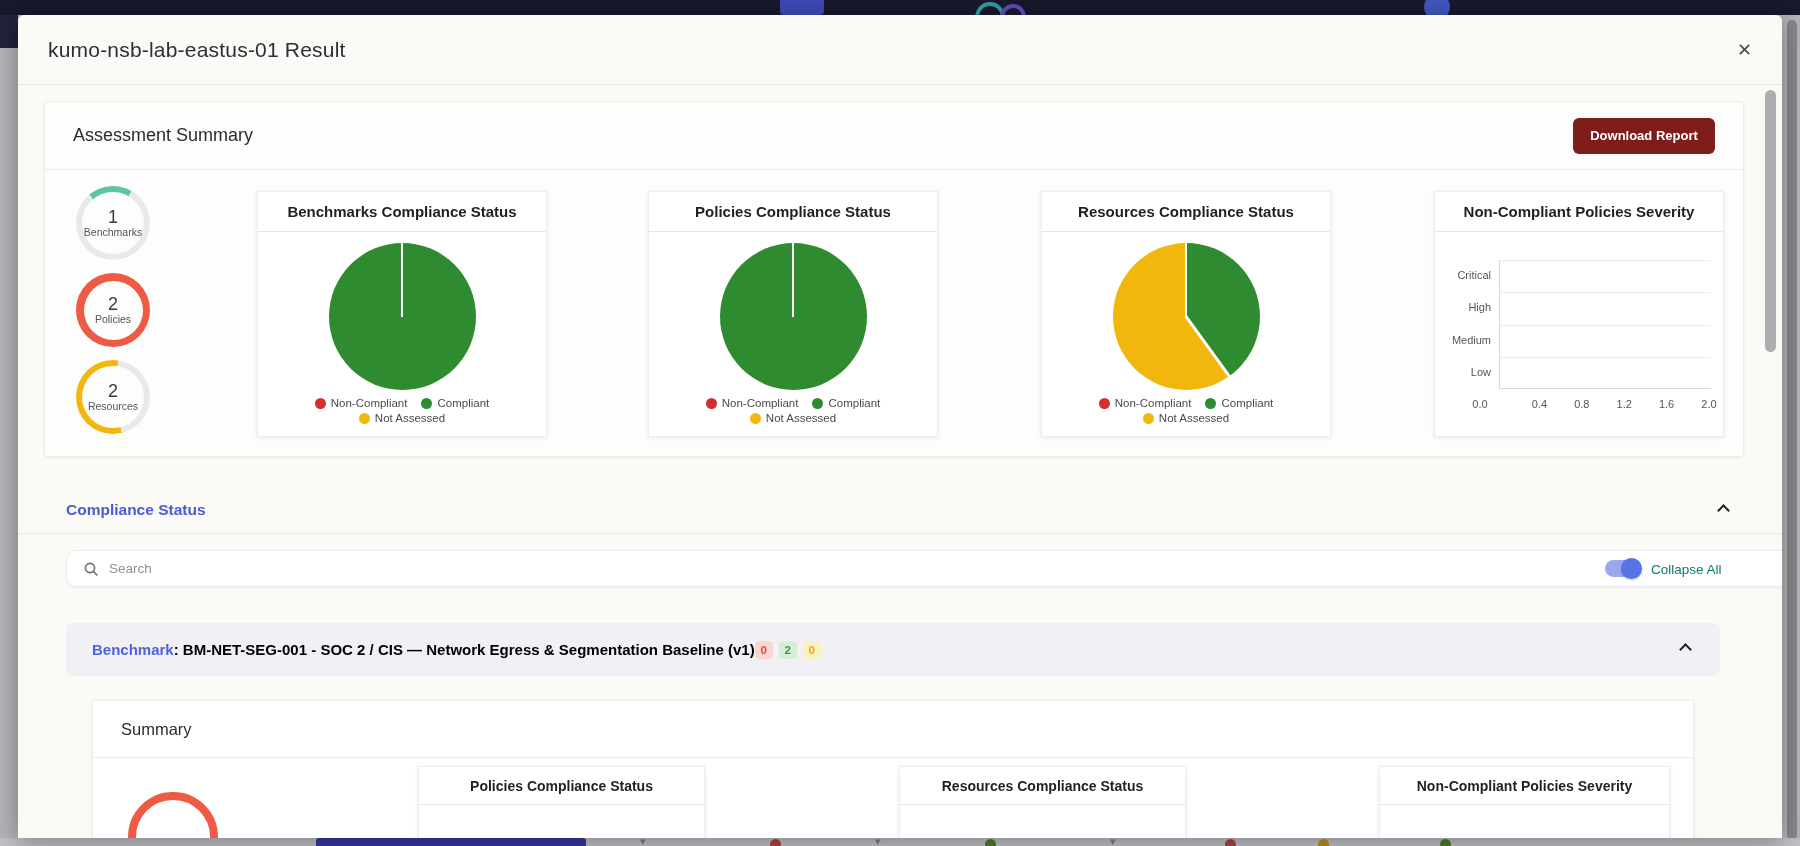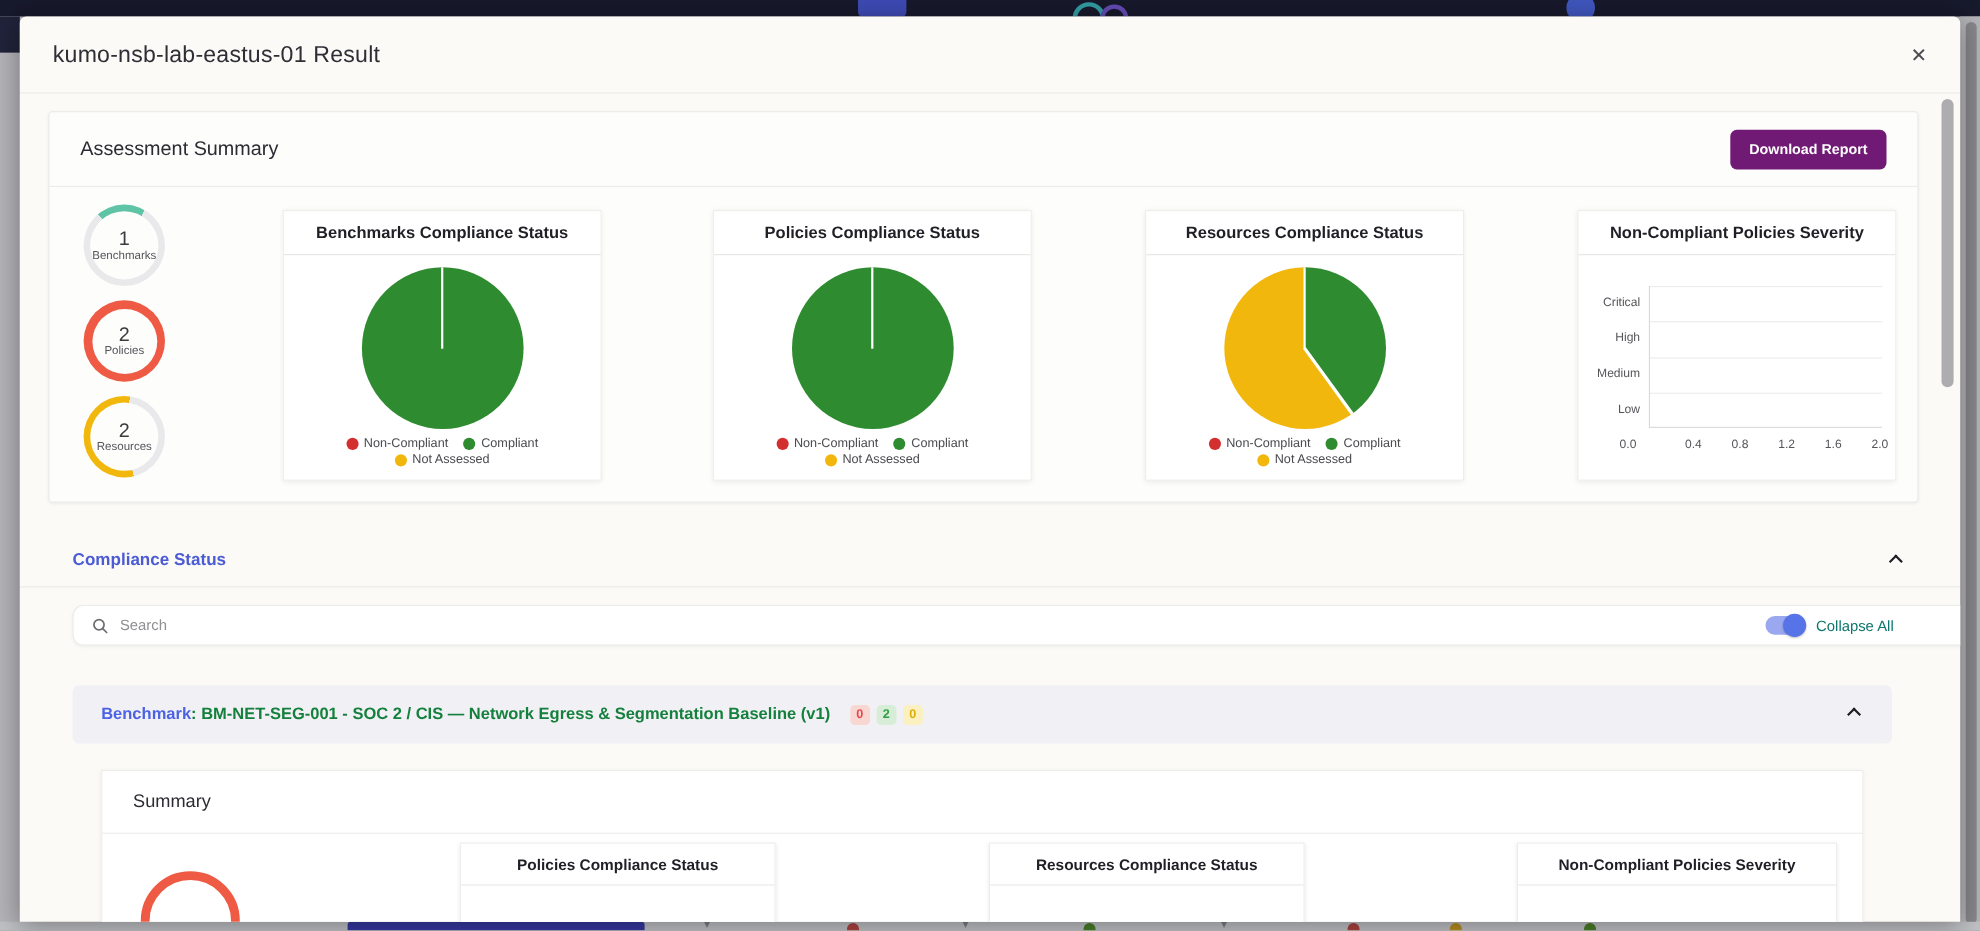--- a/index.html
+++ b/index.html
@@ -31,21 +31,21 @@
     padding:0 30px; border-bottom:1px solid #e9e9e7;justify-content:space-between; }
   .modal-title { font-size:21px; color:#2e2e36; letter-spacing:.2px; }
   .modal-close { margin-left:auto; font-size:18px; color:#4c4c52; background:none; border:none; cursor:pointer; font-family:inherit; }
   .modal-scrollbar { position:absolute; right:6px; top:75px; width:11px; height:262px; background:#adadb0; border-radius:6px; }
 
   
   .assess-card { position:absolute; left:26px; top:86px; width:1700px; height:356px;
     background:#fdfdfb; border:1px solid #ececea; border-radius:4px; box-shadow:0 1px 3px rgba(0,0,0,.06); }
   .assess-header { height:68px; display:flex; align-items:center; padding:0 28px; border-bottom:1px solid #ececea; }
   .assess-title { font-size:18px; color:#2b2b33; }
-  .download-btn { margin-left:auto; width:142px; height:36px; background:#701a75; color:#fff; border:none;
+  .download-btn { margin-left:auto; width:142px; height:36px; background:#7f1d1d; color:#fff; border:none;
     border-radius:6px; font-size:13px; font-weight:bold; font-family:inherit; cursor:pointer; }
 
   
   .counters { position:absolute; left:30px; top:84px; width:76px; }
   .counter { width:74px; height:74px; border-radius:50%; margin:0 auto 13px auto; display:flex; align-items:center; justify-content:center; }
   .ring-benchmarks { background:conic-gradient(from -40deg, #5fc3a5 0deg 70deg, #e9e9ec 70deg 360deg); }
   .ring-policies   { background:#ee5a43; }
   .ring-resources  { background:conic-gradient(from 8deg, #e9e9ec 0 44%, #f2b70d 44% 100%); }
   .ring-inner { width:62px; height:62px; border-radius:50%; background:#fdfdfb; display:flex; flex-direction:column; align-items:center; justify-content:center; }
   .ring-policies .ring-inner { width:59px; height:59px; }
@@ -83,21 +83,21 @@
   .search-input { flex:1; border:none; outline:none; background:transparent; font-size:13.5px; color:#333; font-family:inherit; margin-left:10px; }
   .search-input::placeholder { color:#8f8f94; }
   .toggle { position:absolute; left:1587px; top:545px; width:35px; height:17px; border-radius:10px; background:#99a8ef; cursor:pointer; }
   .toggle-knob { position:absolute; right:-2px; top:-2px; width:21px; height:21px; border-radius:50%; background:#5673e8; box-shadow:0 1px 2px rgba(0,0,0,.25); }
   .toggle-label { position:absolute; left:1633px; top:547px; font-size:13.5px; color:#0f766e; }
 
   
   .bench-row { position:absolute; left:48px; top:608px; width:1654px; height:53px; background:#f1f1f5;
     border-radius:6px; display:flex; align-items:center; padding:0 26px; cursor:pointer; }
   .bench-prefix { font-size:15px; font-weight:bold; color:#4c62e3; }
-  .bench-text { font-size:15px; font-weight:600; color:#15803d; margin-right:18px; }
+  .bench-text { font-size:15px; font-weight:600; color:#000000; margin-right:0; }
   .badge { width:18px; height:18px; border-radius:4px; font-size:11.5px; font-weight:bold;
     display:inline-flex; align-items:center; justify-content:center; margin-right:6px; }
   .bench-chev { margin-left:auto; background:none; border:none; cursor:pointer; padding:4px; }
 
   
   .summary-card { position:absolute; left:74px; top:685px; width:1602px; height:160px; background:#fff;
     border:1px solid #ececea; box-shadow:0 1px 4px rgba(0,0,0,.07); }
   .summary-header { height:57px; line-height:57px; padding:0 28px; font-size:16.5px; color:#2b2b33; border-bottom:1px solid #ececea; }
   .summary-red-ring { position:absolute; left:35px; top:91px; width:90px; height:90px; border-radius:50%; border:8px solid #ee5a43; }
   .mini-card { position:absolute; top:65px; height:90px; background:#fff; border:1px solid #ededeb; box-shadow:0 1px 4px rgba(0,0,0,.10); }

